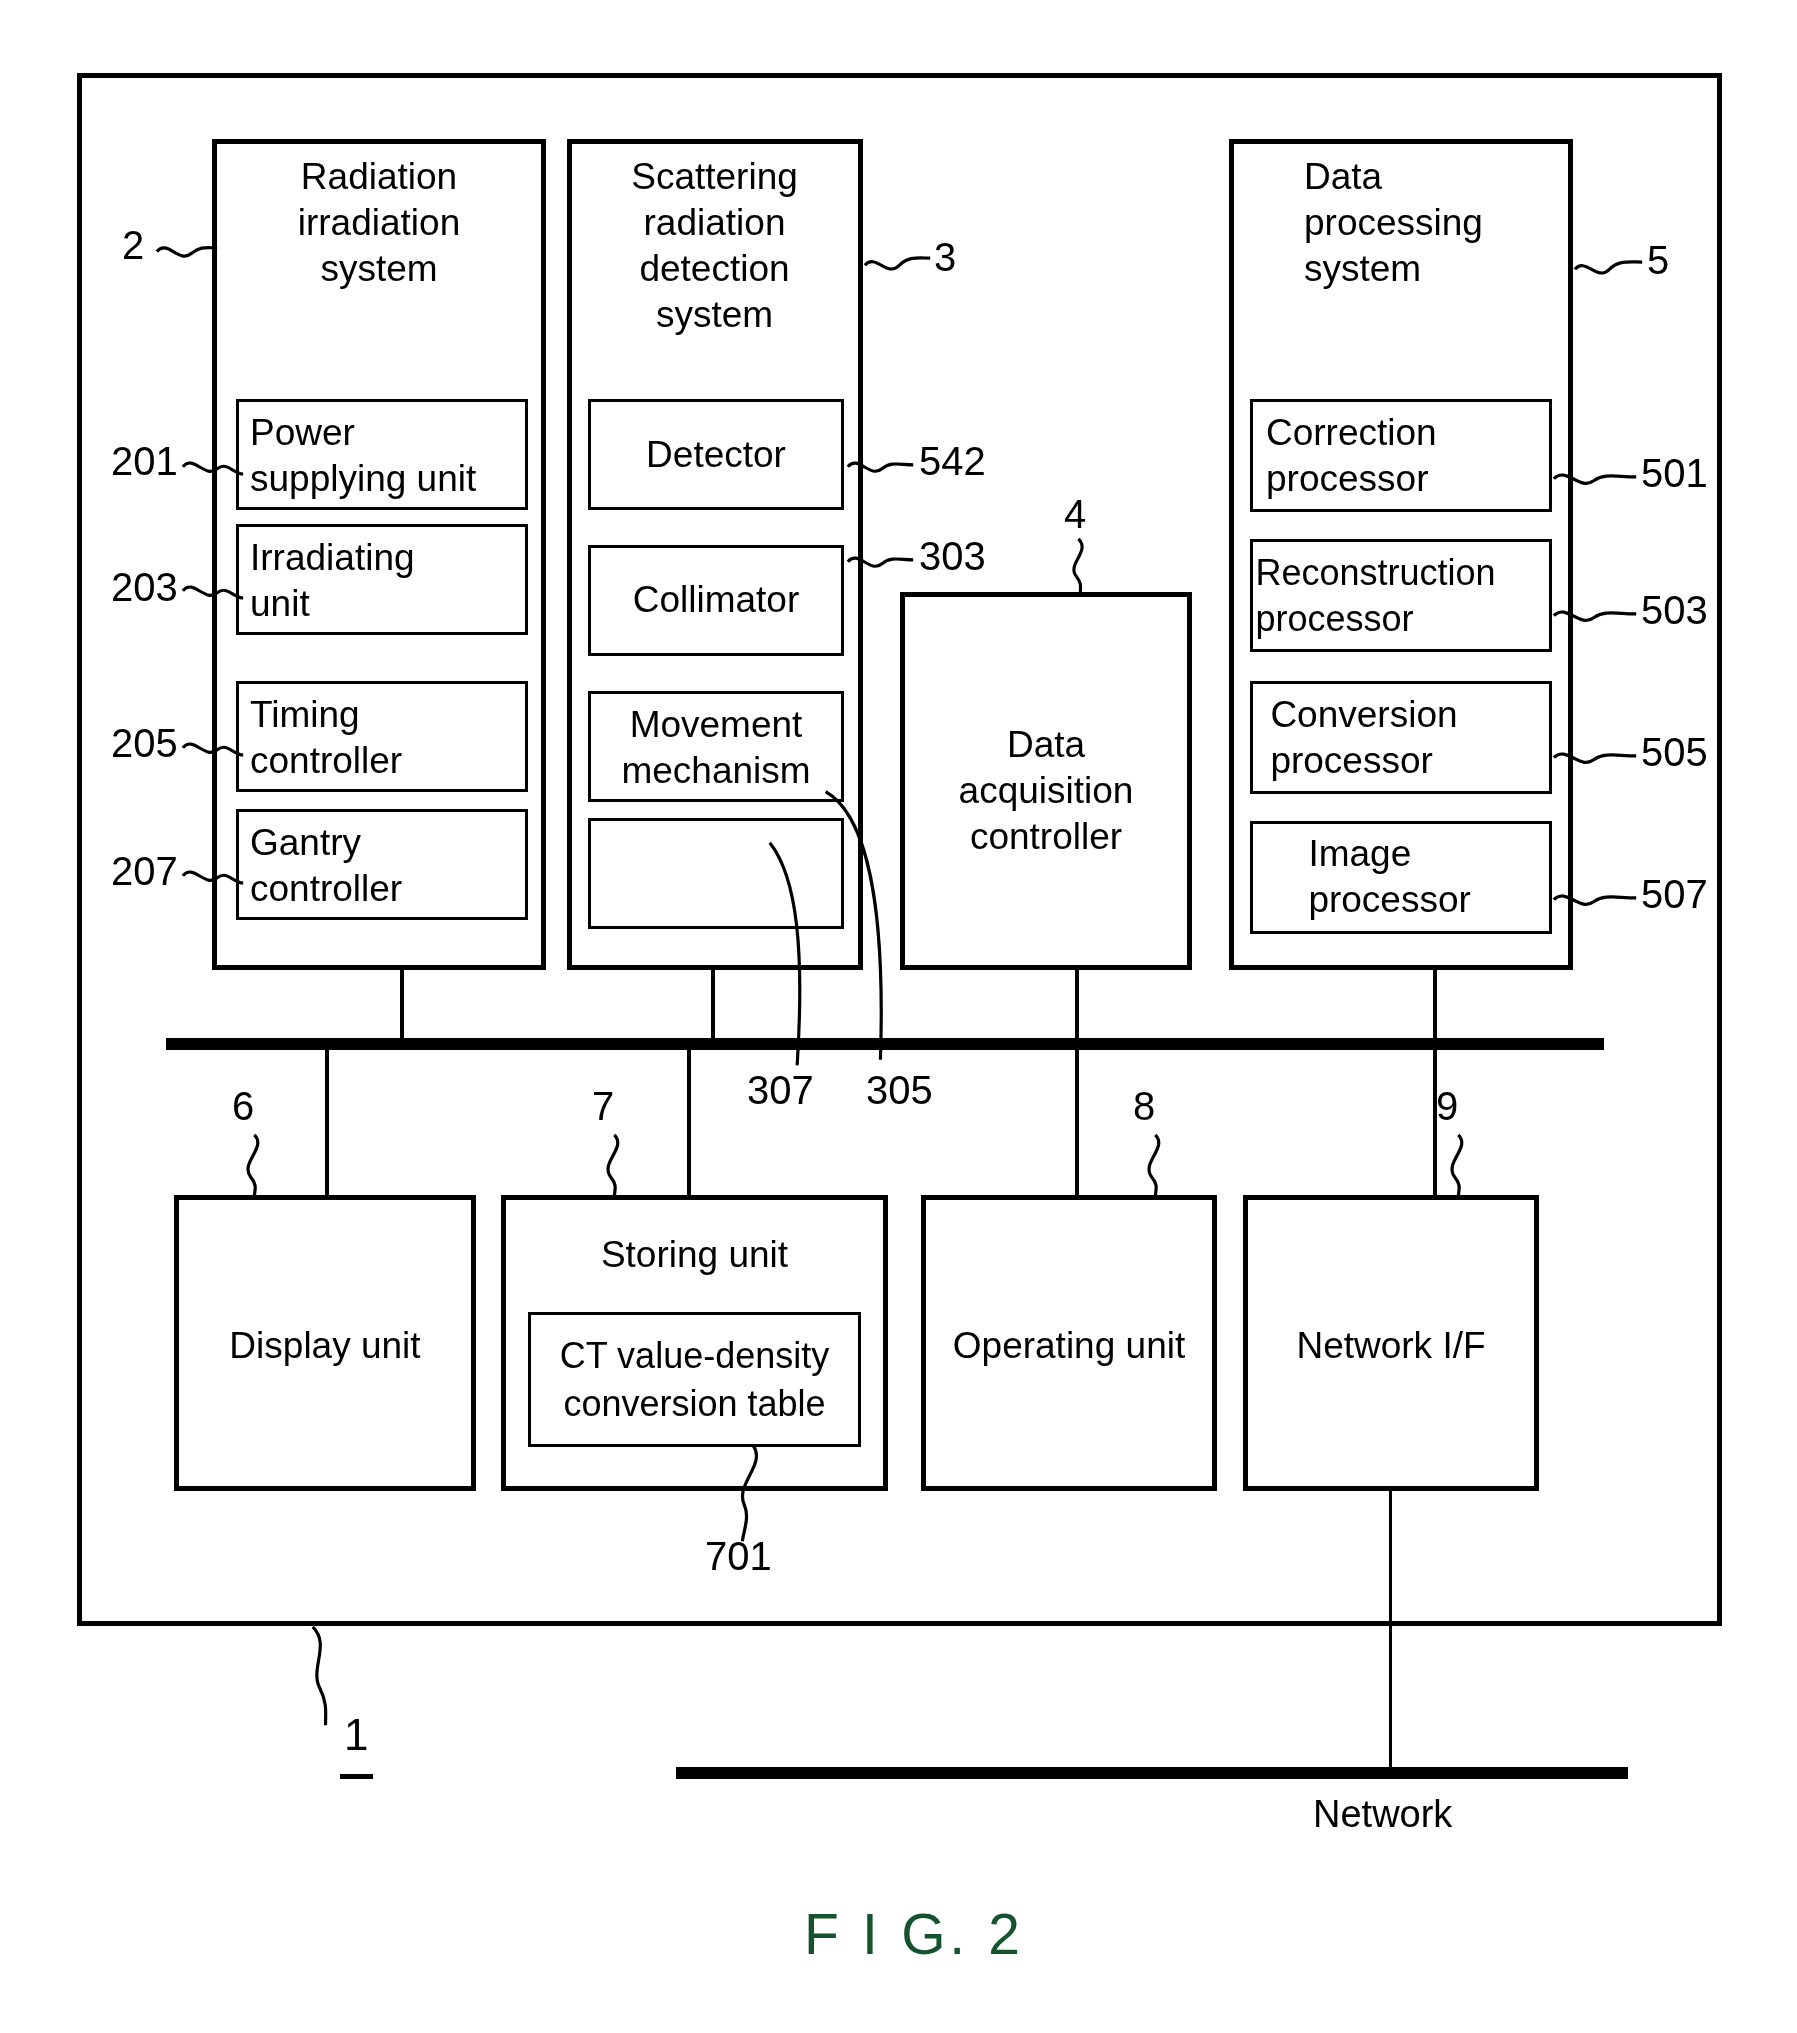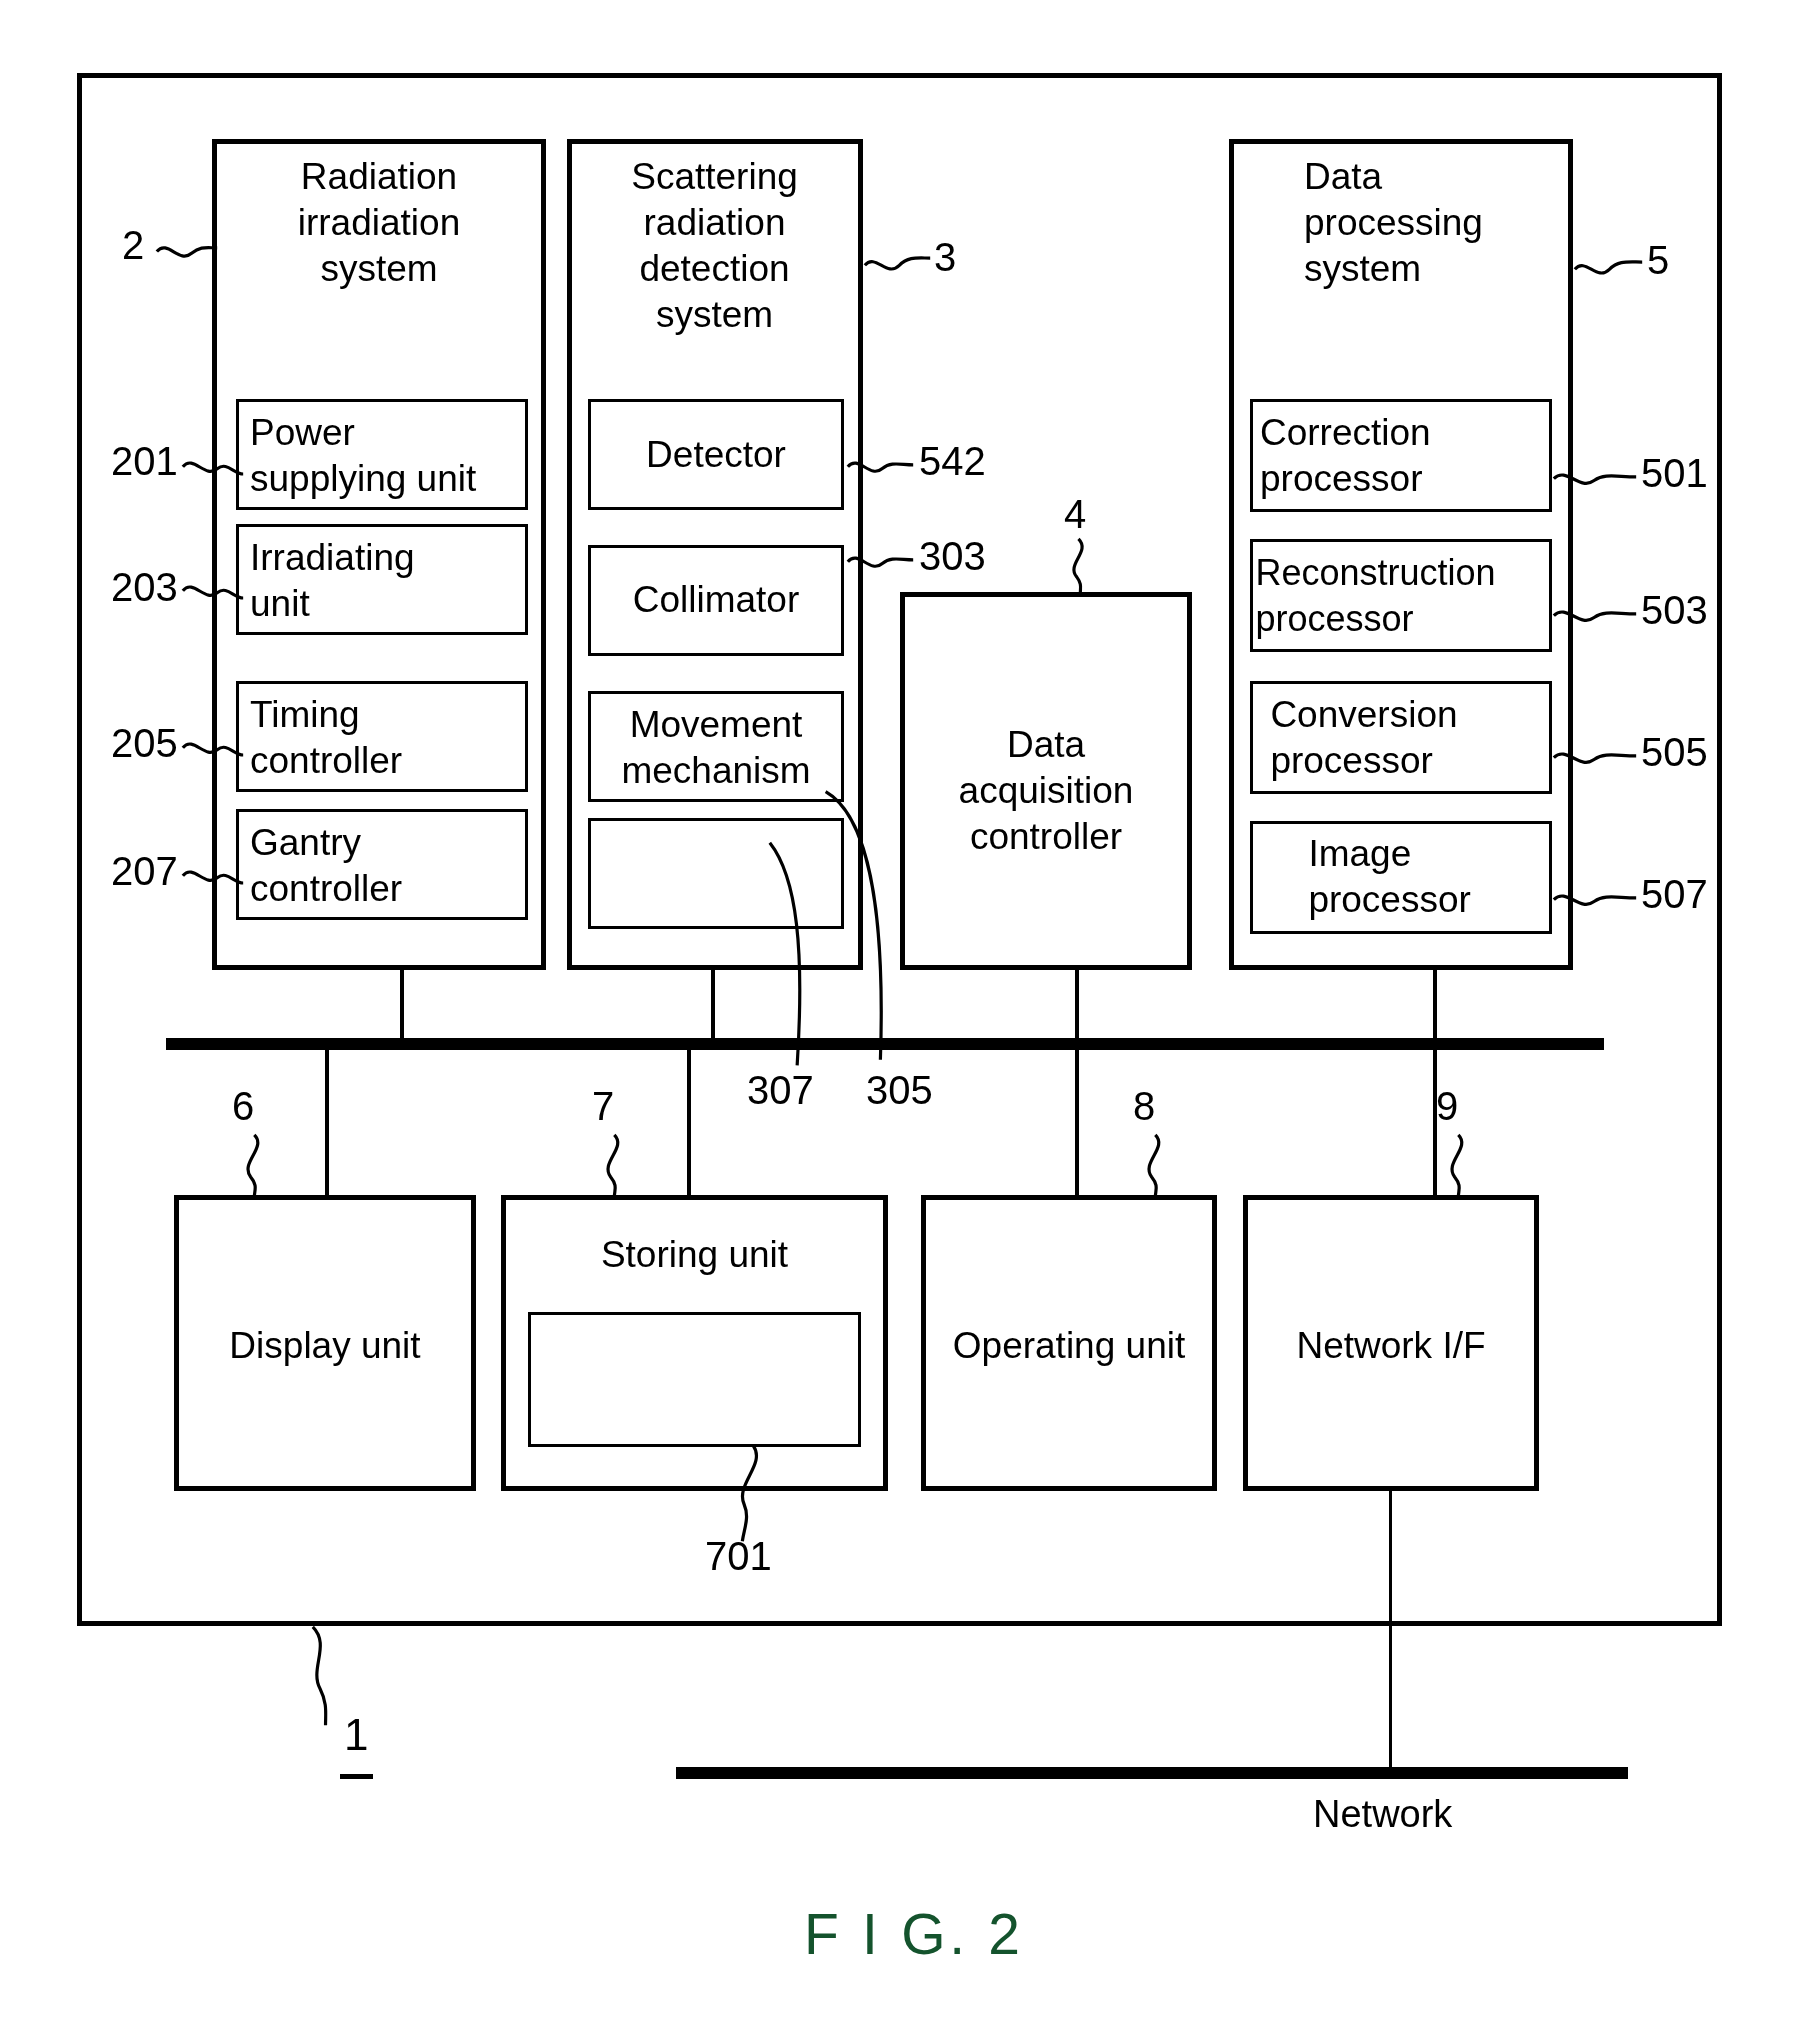--- a/index.html
+++ b/index.html
@@ -177,21 +177,21 @@
   <div class="label" style="left:1235px; top:154px; width:331px; text-align:left; padding-left:69px; box-sizing:border-box;">Data
 processing
 system</div>
 
   <div class="refnum" style="left:1647px; top:239px;">5</div>
   <svg class="leader" style="left:1573px; top:249px; width:71px; height:37px;" viewBox="0 0 78 40" width="71" height="37">
     <path d="M2,22 C14,8 26,36 40,22 C50,12 60,14 76,14" stroke="#000" stroke-width="3.5" fill="none"></path>
   </svg>
 
   <div class="box-thin" style="left:1250px; top:399px; width:302px; height:113px;"></div>
-  <div class="label" style="left:1254px; top:410px; width:294px; text-align:left; padding-left:6px; box-sizing:border-box;">Correction
+  <div class="label" style="left:1254px; top:410px; width:294px; text-align:left; padding-left:12px; box-sizing:border-box;">Correction
 processor</div>
   <div class="refnum" style="left:1641px; top:452px;">501</div>
   <svg class="leader" style="left:1552px; top:462px; width:86px; height:37px;" viewBox="0 0 94 40" width="86" height="37">
     <path d="M2,18 C16,4 30,32 46,20 C58,12 70,16 92,16" stroke="#000" stroke-width="3.5" fill="none"></path>
   </svg>
 
   <div class="box-thin" style="left:1250px; top:539px; width:302px; height:113px;"></div>
   <div class="label" style="left:1250px; top:550px; width:302px; text-align:left; padding-left:5.5px; box-sizing:border-box; font-size:36px;">Reconstruction
 processor</div>
   <div class="refnum" style="left:1641px; top:589px;">503</div>
@@ -247,20 +247,22 @@
     <path d="M22,2 C36,16 6,32 18,48 C26,58 22,62 22,70" stroke="#000" stroke-width="3.5" fill="none"></path>
   </svg>
 
   <div class="box" style="left:174px; top:1195px; width:302px; height:296px; border-width:5.5px;"></div>
   <div class="label" style="left:174px; top:1323px; width:302px;">Display unit</div>
 
   <div class="box" style="left:501px; top:1195px; width:387px; height:296px; border-width:5.5px;"></div>
   <div class="label" style="left:501px; top:1232px; width:387px;">Storing unit</div>
 
   <div class="box-thin" style="left:528px; top:1312px; width:333px; height:135px;"></div>
+  <div class="label" style="left:528px; top:1332px; width:333px; font-size:36px; line-height:48px;">CT value-density
+conversion table</div>
   <svg class="leader" style="left:722px; top:1444px; width:48px; height:99px;" viewBox="0 0 52 108" width="48" height="99">
     <path d="M34,2 C48,22 14,44 24,66 C30,80 24,92 22,106" stroke="#000" stroke-width="3.5" fill="none"></path>
   </svg>
   <div class="refnum" style="left:705px; top:1535px;">701</div>
 
   <div class="box" style="left:921px; top:1195px; width:296px; height:296px; border-width:5.5px;"></div>
   <div class="label" style="left:921px; top:1323px; width:296px;">Operating unit</div>
 
   <div class="box" style="left:1243px; top:1195px; width:296px; height:296px; border-width:5.5px;"></div>
   <div class="label" style="left:1243px; top:1323px; width:296px;">Network I/F</div>

